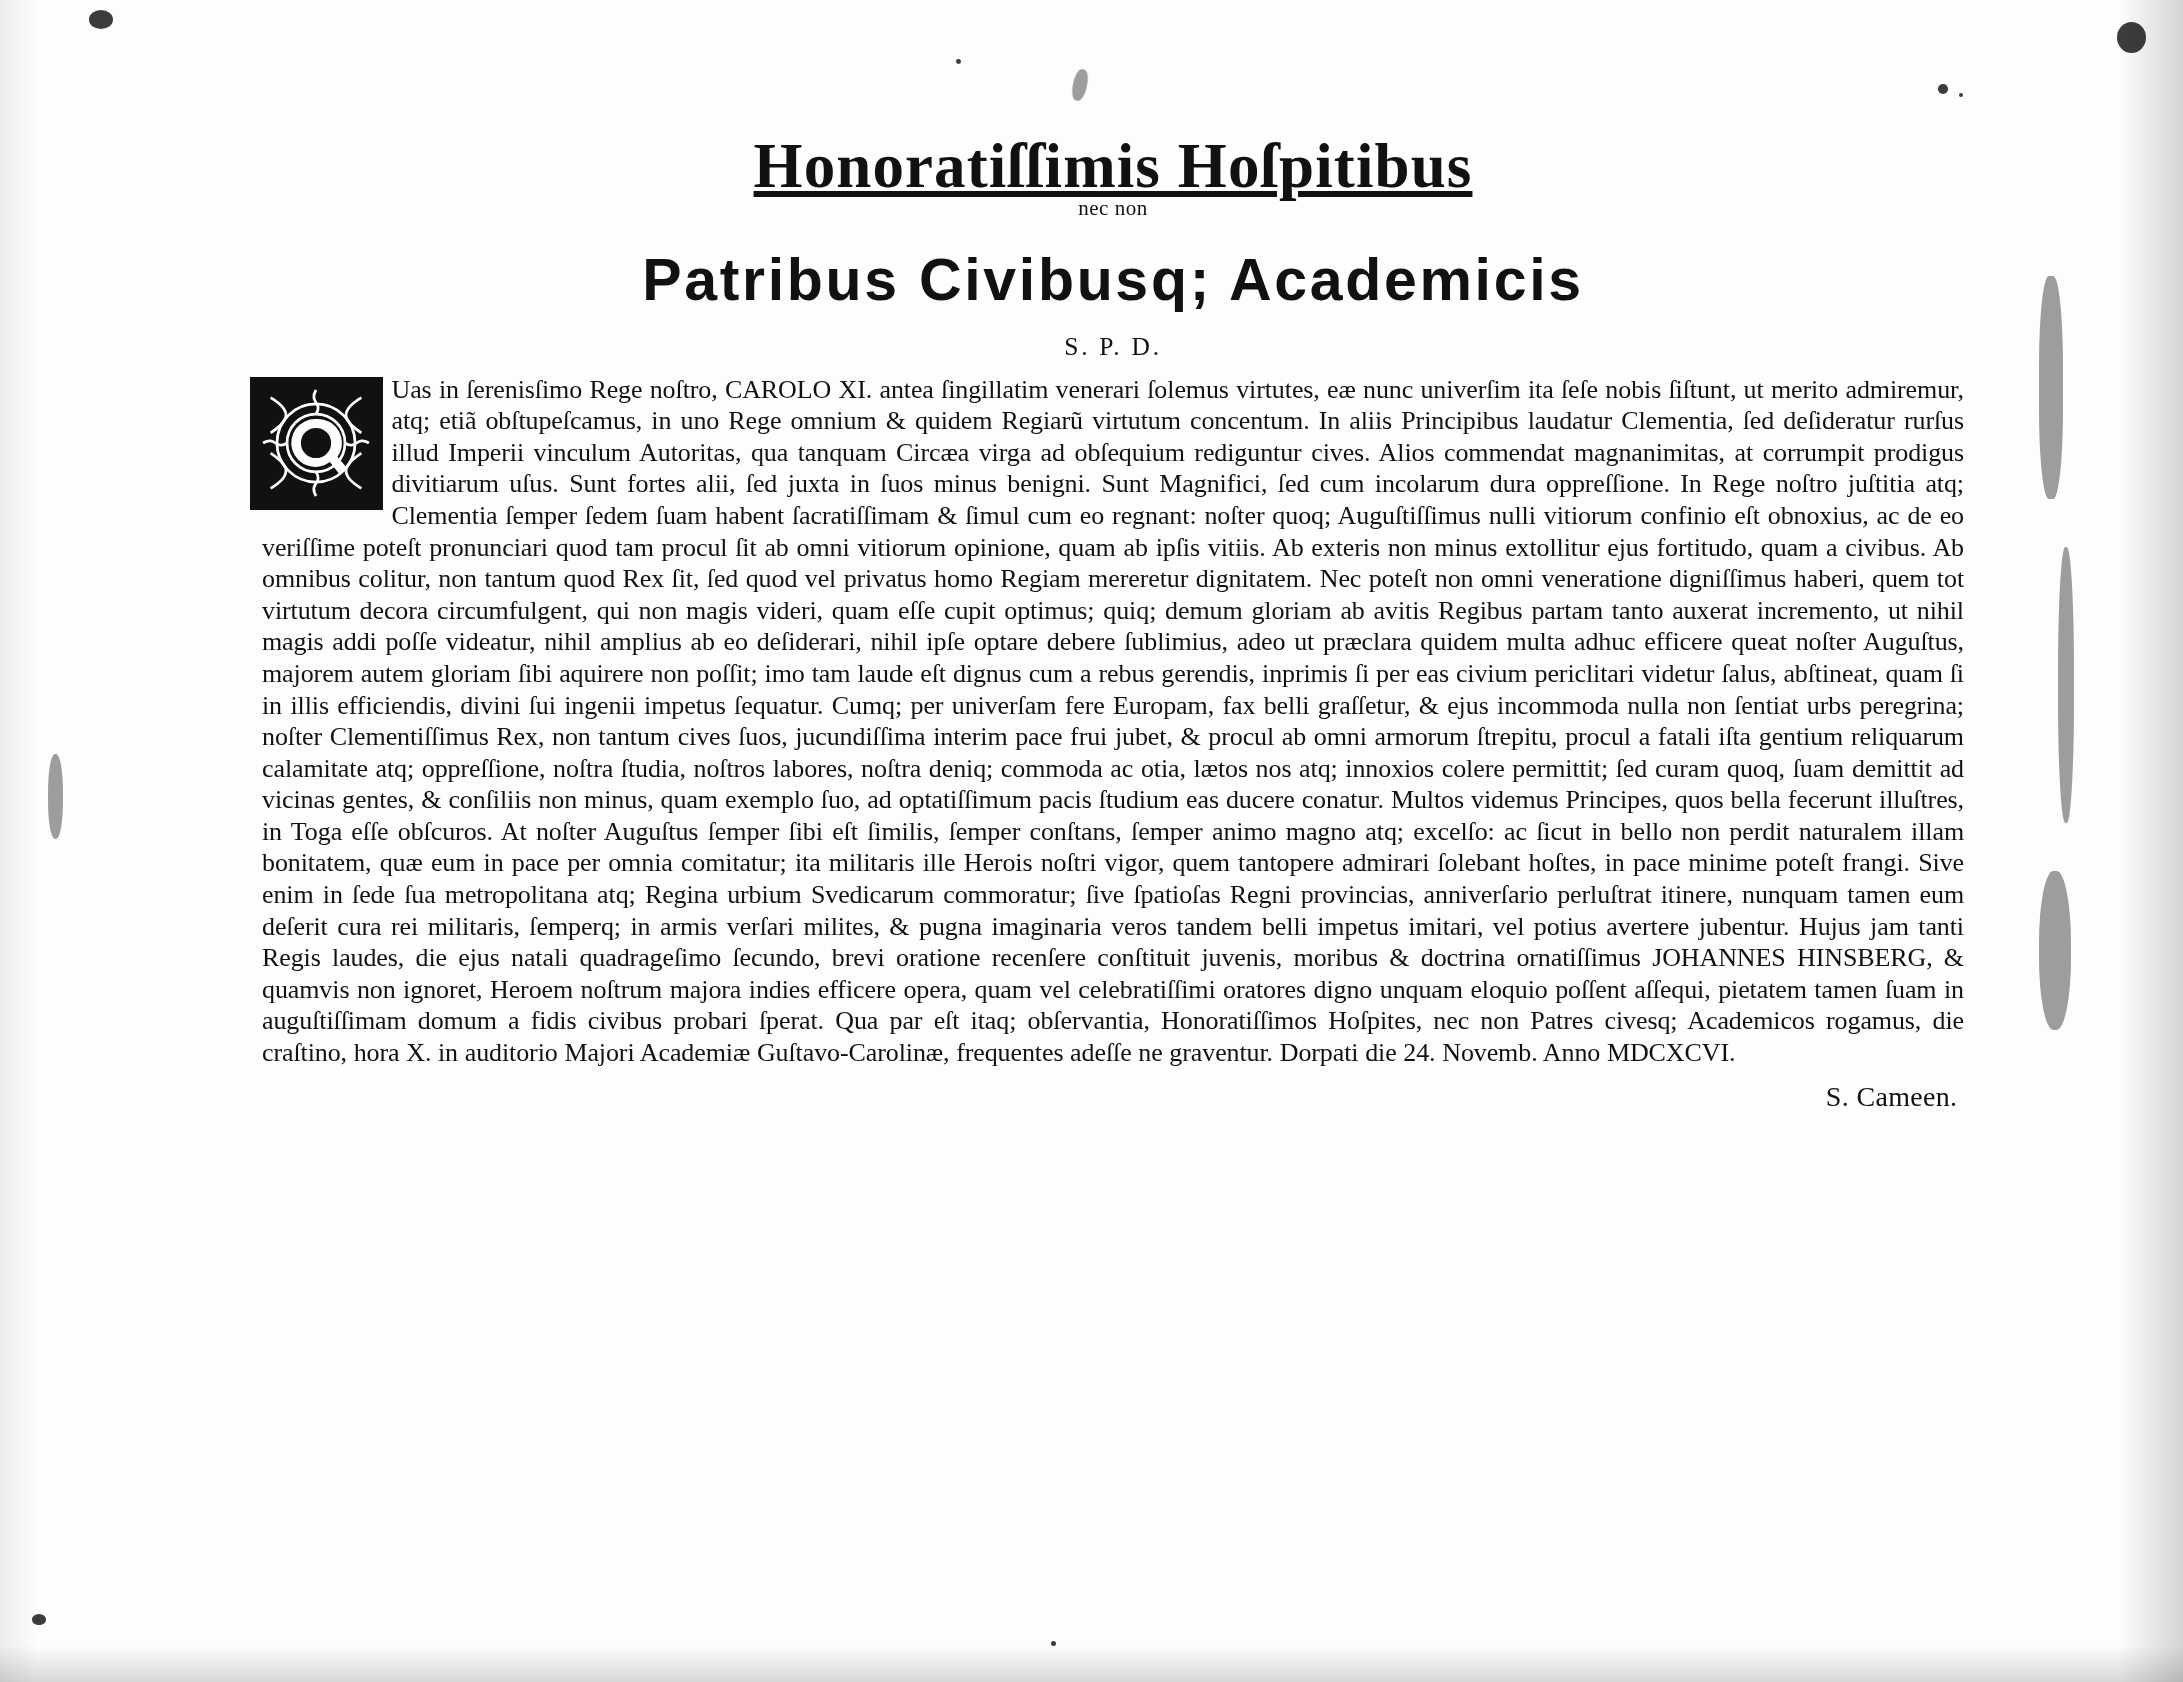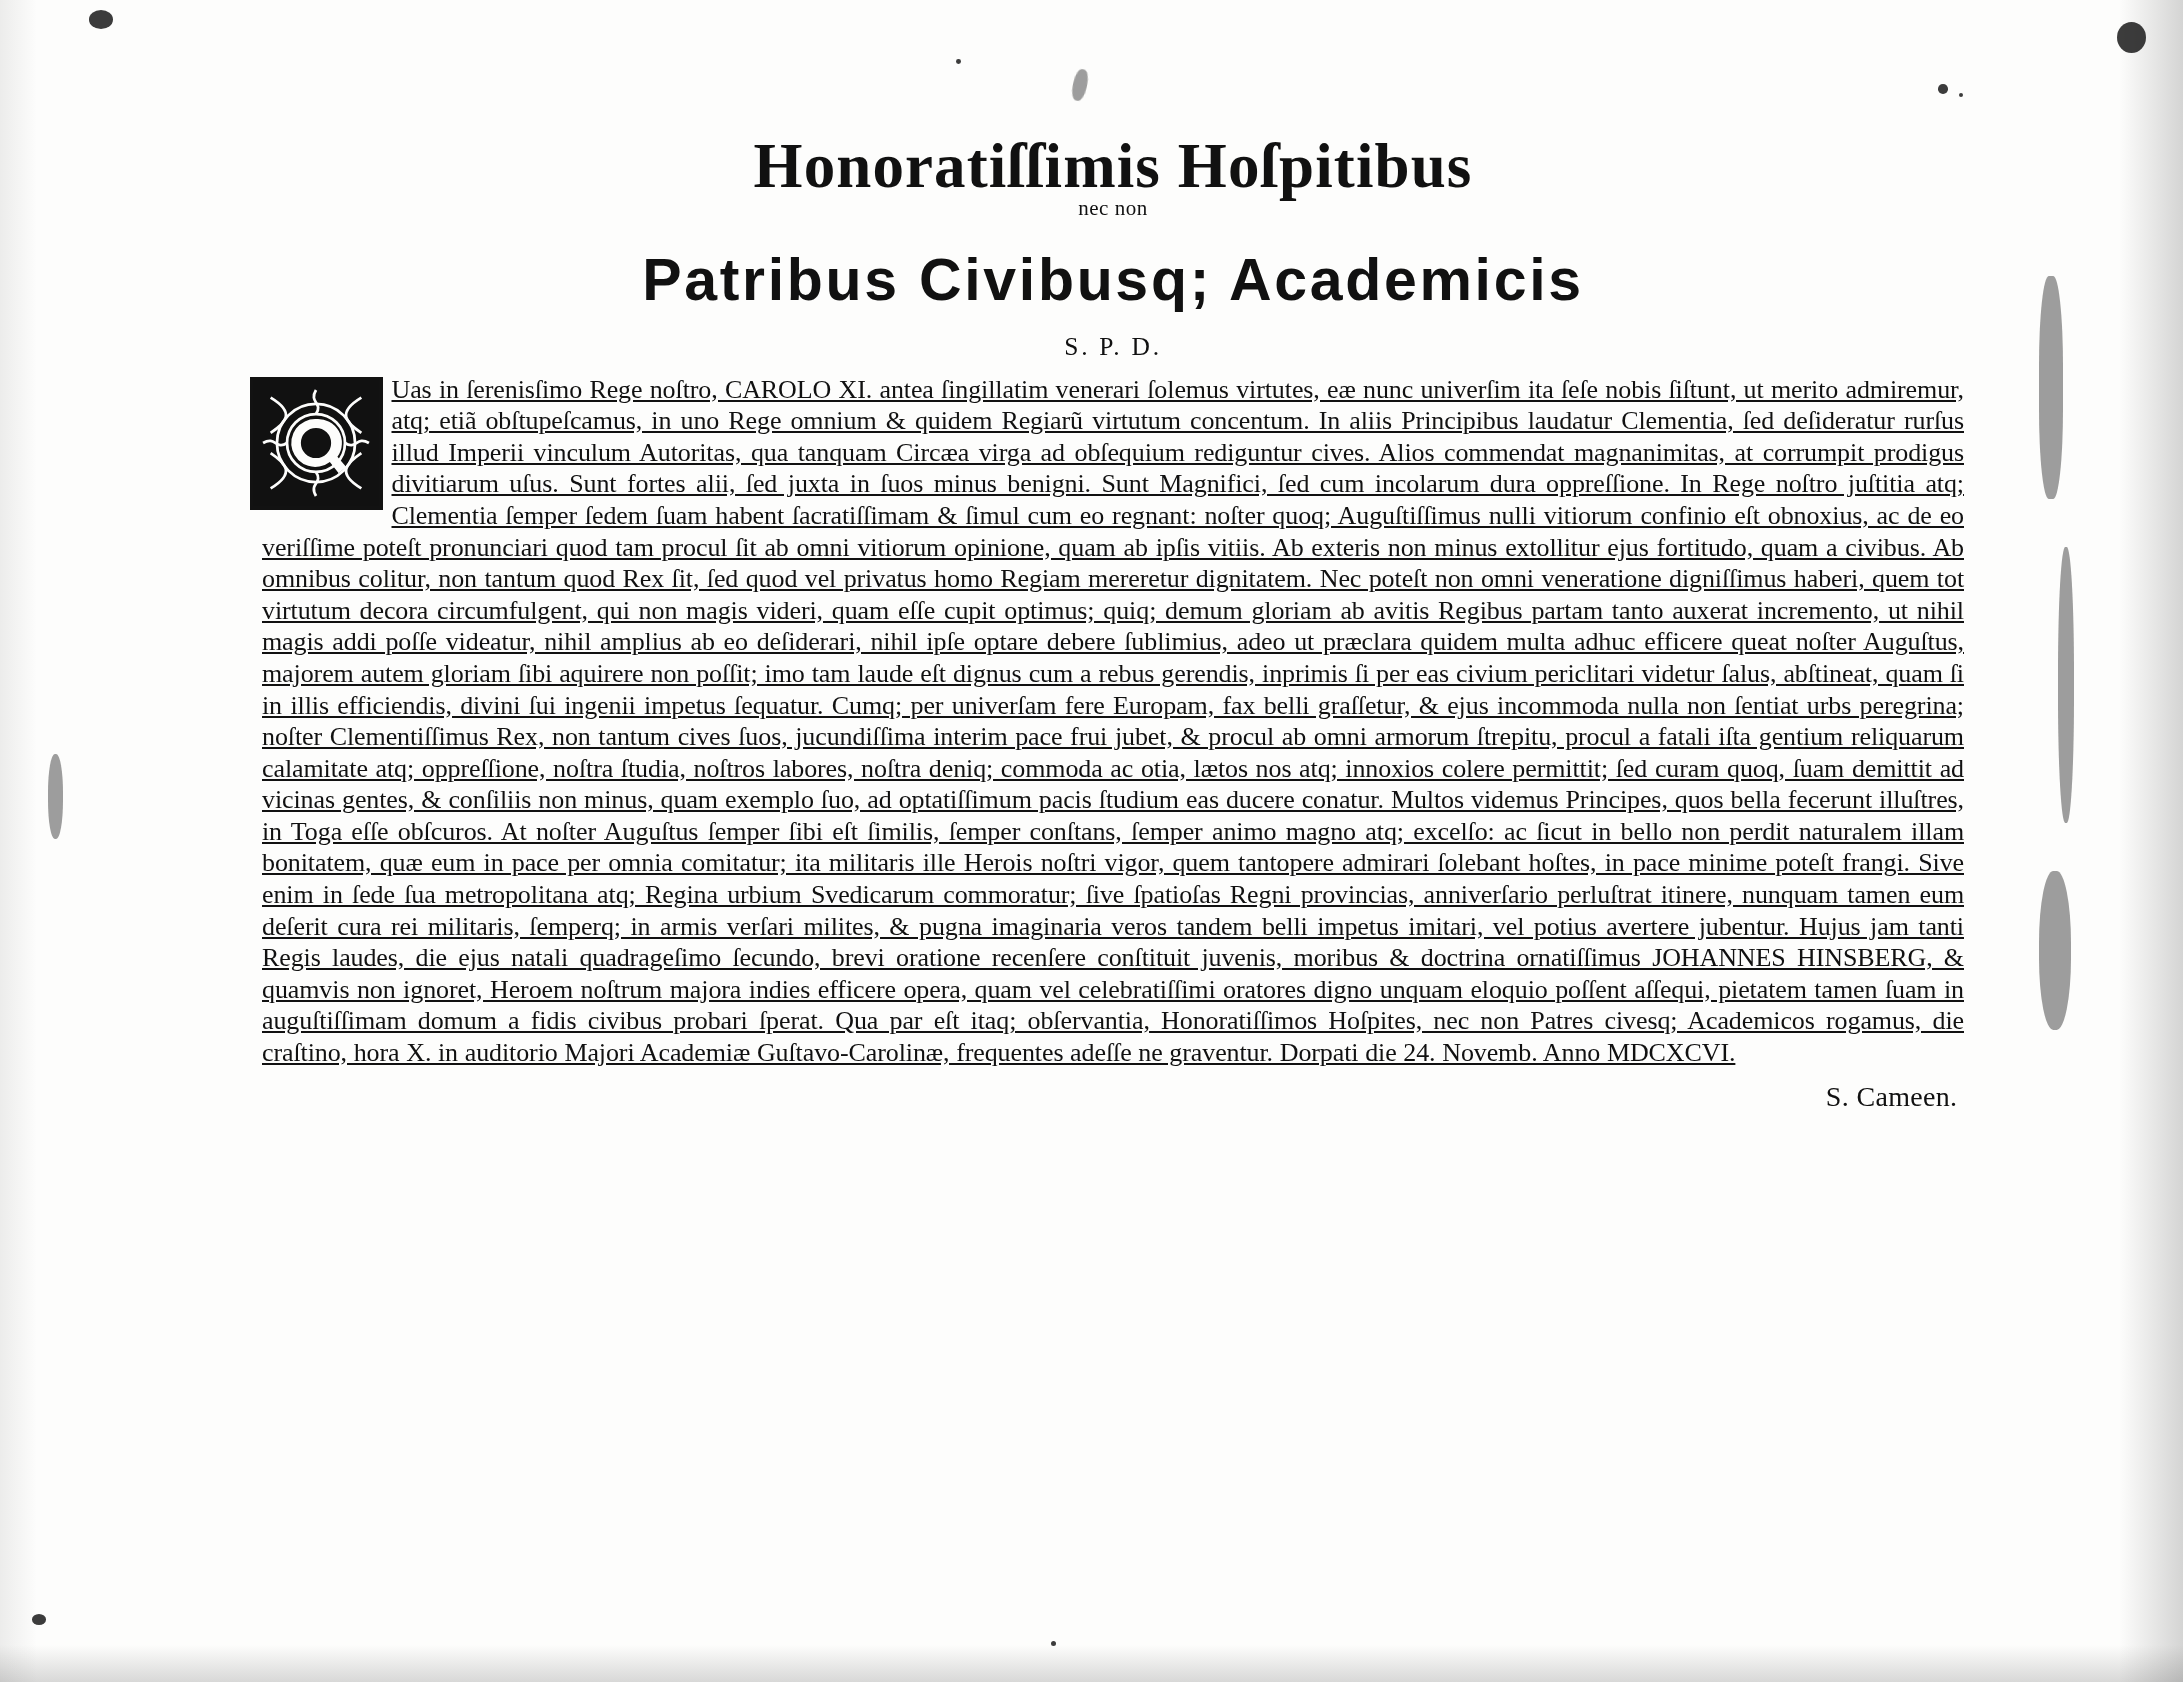--- a/index.html
+++ b/index.html
@@ -65,20 +65,21 @@
     top: 133px;
     width: 1726px;
   }
   .title-1 {
     text-align: center;
     font-size: 63px;
     letter-spacing: 1.1px;
     line-height: 1.05;
     font-weight: 700;
     font-family: "Liberation Serif", serif;
+    text-decoration: underline;
   }
   .nec-non {
     text-align: center;
     font-size: 21px;
     letter-spacing: 0.5px;
     margin-top: -3.2px;
     margin-bottom: -2.1px;
   }
   .title-2 {
     text-align: center;
@@ -101,21 +102,20 @@
     font-size: 26px;
     line-height: 1.215;
     text-align: justify;
     text-justify: inter-word;
     letter-spacing: -0.1px;
     word-spacing: 0.3px;
   }
   #body-text p {
     margin: 12px;
     text-indent: 0;
-    text-decoration: underline;
   }
   .dropcap {
     float: left;
     width: 133px;
     height: 133px;
     margin: 3.2px 8.5px 0 0;
     position: relative;
     background: #121212;
     border: 3.2px solid #121212;
     box-sizing: border-box;

